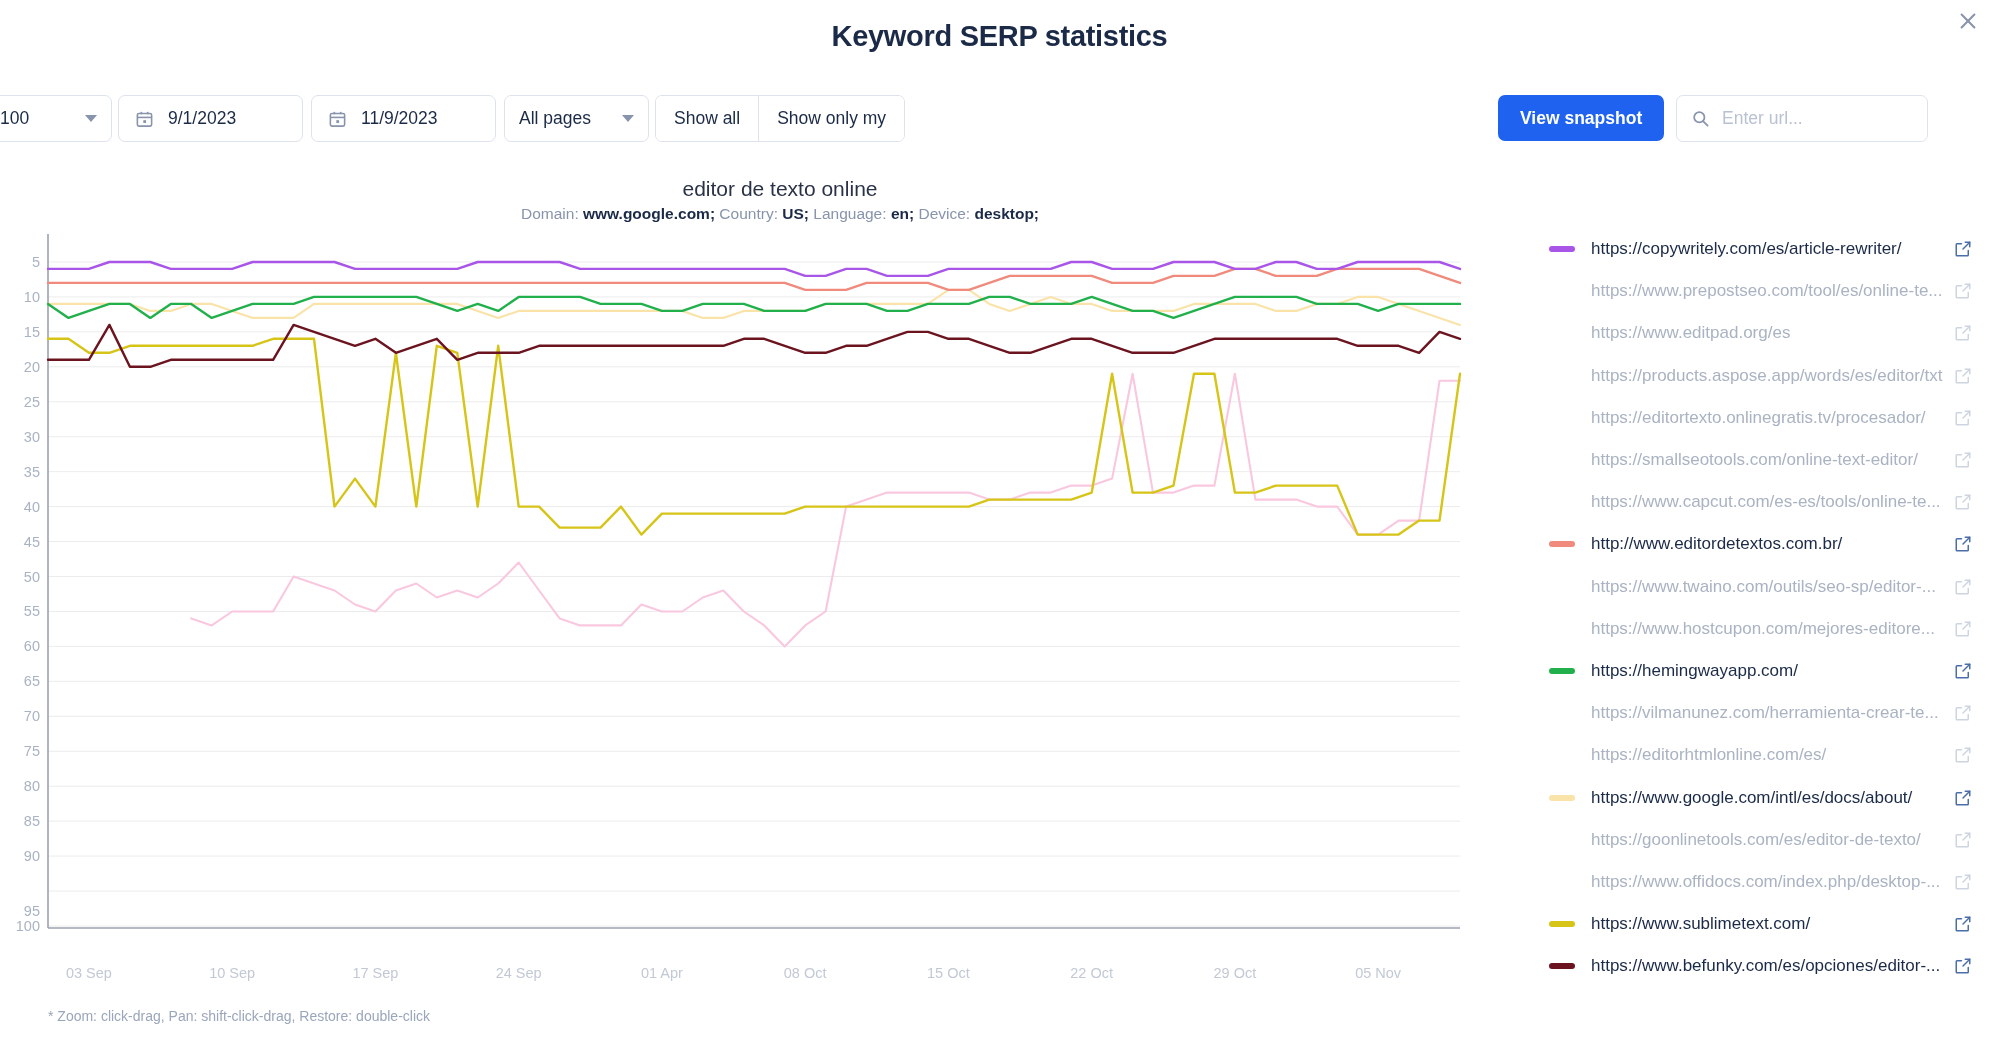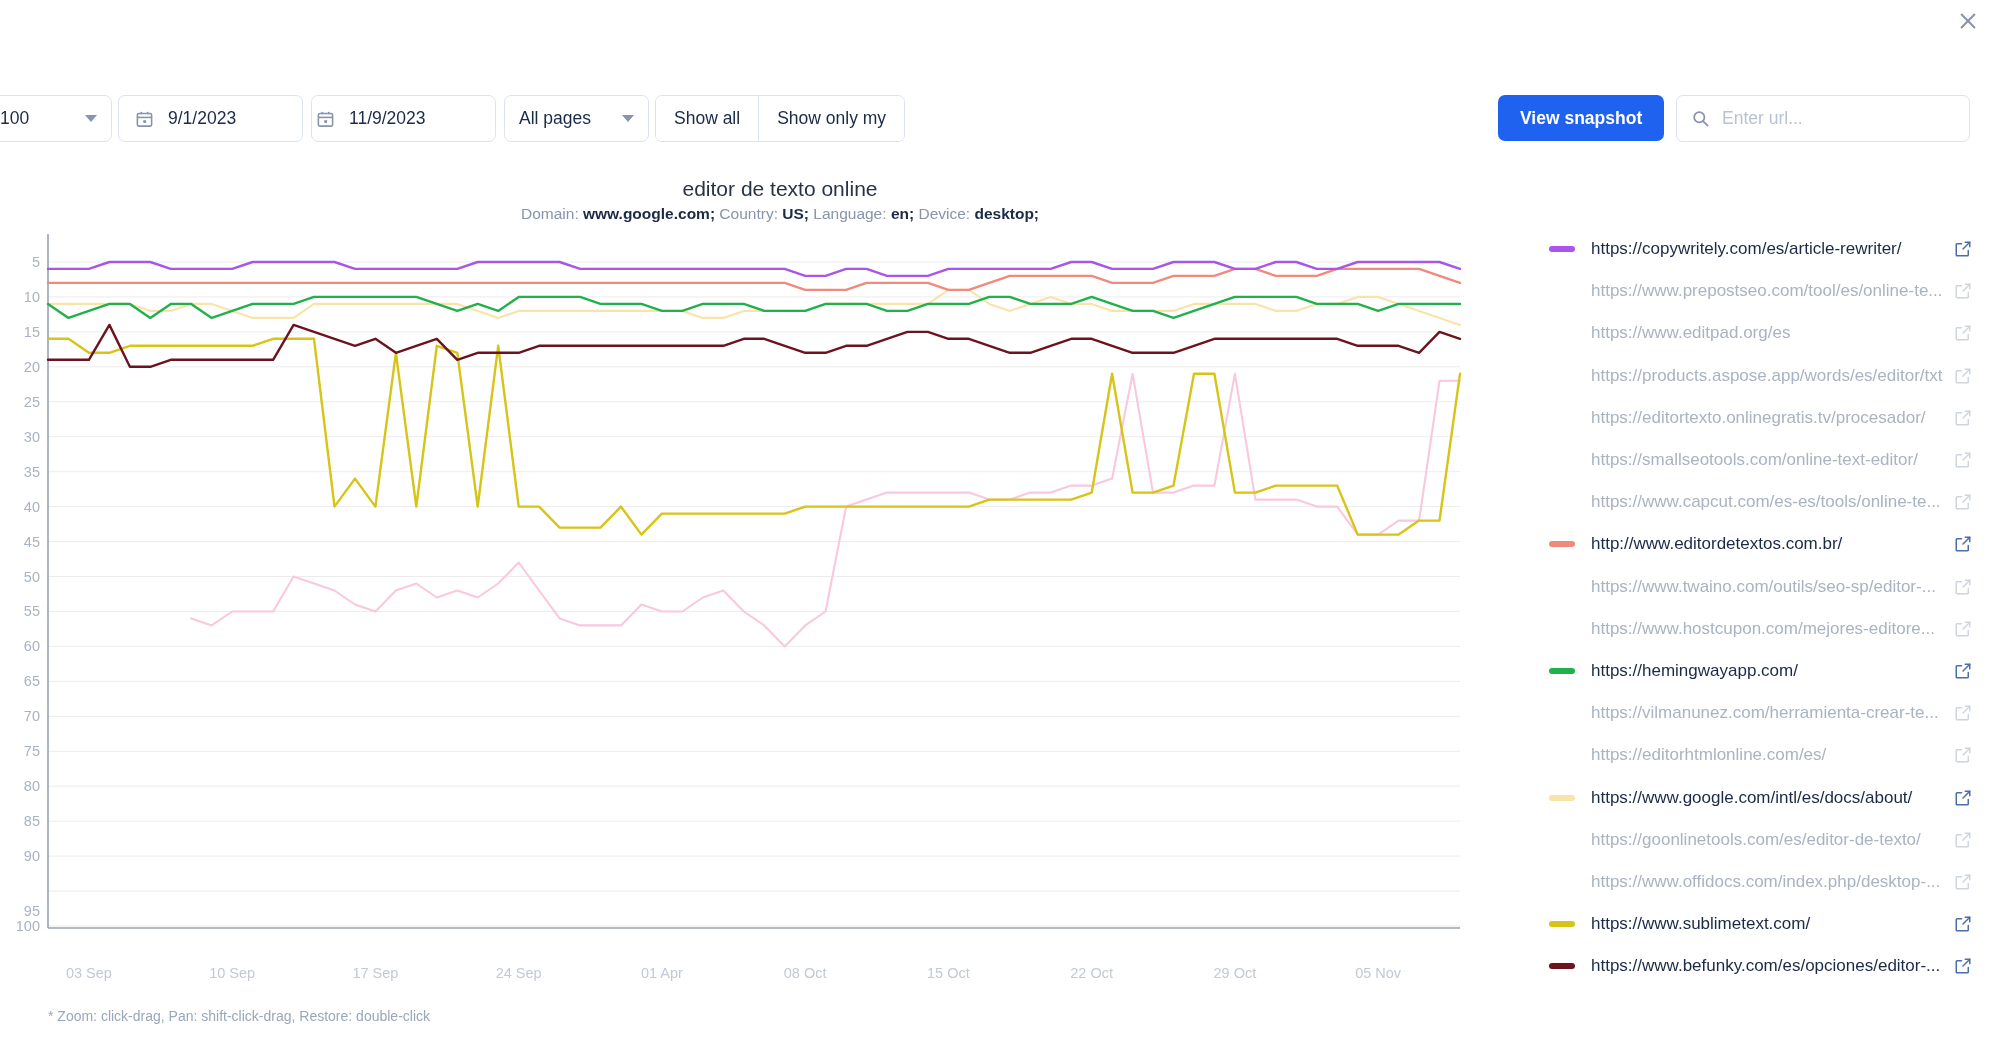--- a/index.html
+++ b/index.html
@@ -34,21 +34,21 @@
     position:absolute; height:47px;
     border:1px solid #dde3ec; border-radius:7px;
     background:#fff;
     display:flex; align-items:center;
     color:#1b2a47; font-size:17.5px;
     cursor:pointer;
     white-space:nowrap;
   }
   .ctl-select { left:-48px; top:0; width:160px; padding:0 14px; justify-content:space-between; }
   .ctl-date1  { left:118px; top:0; width:185px; padding:0 16px; gap:14px; }
-  .ctl-date2  { left:311px; top:0; width:185px; padding:0 4px; gap:14px; }
+  .ctl-date2  { left:311px; top:0; width:185px; padding:0 16px; gap:14px; }
   .ctl-pages  { left:504px; top:0; width:145px; padding:0 14px; justify-content:space-between; }
 
   .seg-group {
     position:absolute; left:655px; top:0; height:47px;
     display:flex; align-items:stretch;
     border:1px solid #dde3ec; border-radius:7px; overflow:hidden; background:#fff;
   }
   .seg-btn {
     display:flex; align-items:center; padding:0 18px;
     font-size:17.5px; color:#1b2a47; cursor:pointer; background:#fff;
@@ -62,21 +62,21 @@
   .cal-icon { width:19px; height:20px; flex:none; color:#8794ab; }
   .cal-icon svg { width:19px; height:20px; display:block; }
 
   .btn-primary {
     position:absolute; left:1498px; top:0; height:46px;
     padding:0 22px; display:flex; align-items:center; justify-content:center;
     background:#1f62f0; color:#fff; font-size:17.5px; font-weight:600;
     border-radius:7px; cursor:pointer; white-space:nowrap;
   }
   .url-box {
-    position:absolute; left:1676px; top:0; width:294px; height:47px;
+    position:absolute; left:1676px; top:0; width:252px; height:47px;
     border:1px solid #dde3ec; border-radius:7px; background:#fff;
     display:flex; align-items:center; gap:10px; padding:0 14px;
   }
   .url-box input {
     border:none; outline:none; font-size:17.5px; width:100%;
     color:#1b2a47; font-family:"Liberation Sans", sans-serif; background:transparent;
   }
   .url-box input::placeholder { color:#b9c2d1; }
   .search-icon { width:19px; height:19px; flex:none; color:#8794ab; }
   .search-icon svg { width:19px; height:19px; display:block; }
@@ -128,20 +128,21 @@
   .ext-icon { width:18px; height:18px; flex:none; margin-left:8px; }
   .ext-icon svg { width:18px; height:18px; display:block; }
   .ext-icon.active   { color:#4b6ea8; }
   .ext-icon.inactive { color:#cdd5e0; }
 </style>
 </head>
 <body>
 
 <div id="root">
 
+  <div class="modal-title">Keyword SERP statistics</div>
 
   <div class="close-btn">
     <svg viewBox="0 0 24 24" fill="none" stroke="currentColor" stroke-width="2.2" stroke-linecap="round">
       <line x1="5" y1="5" x2="19" y2="19"></line>
         <line x1="19" y1="5" x2="5" y2="19"></line>
     </svg>
   </div>
 
   <div class="toolbar">
 

